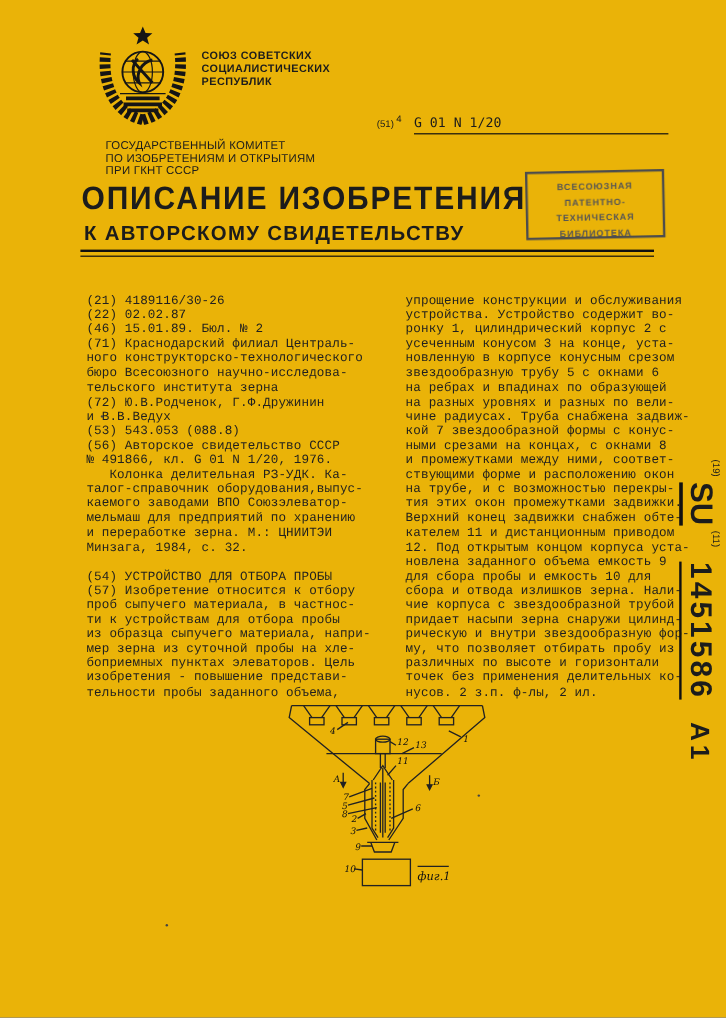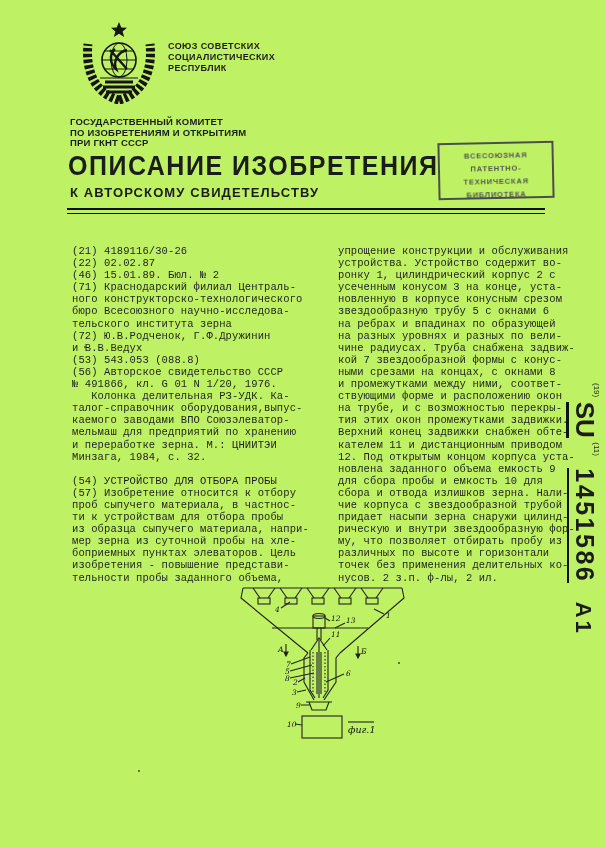--- a/index.html
+++ b/index.html
@@ -1,29 +1,29 @@
 <!DOCTYPE html>
 <html><head>
 <meta charset="utf-8">
 <style>
   html,body{margin:0;padding:0;background:#888;}
   .page{
     position:relative;width:605px;height:848px;margin:0 auto;
-    background:#bef264;color:#1c1c1c;overflow:hidden;
+    background:#eab308;color:#1c1c1c;overflow:hidden;
     font-family:"Liberation Sans",sans-serif;
   }
   .abs{position:absolute;}
   
   .country{left:168px;top:41px;font-size:9px;font-weight:bold;line-height:11px;
     letter-spacing:.4px;white-space:pre;}
-  .committee{left:70px;top:117px;font-size:9.5px;font-weight:bold;line-height:10.6px;
+  .committee{left:88px;top:117px;font-size:9.5px;font-weight:normal;line-height:10.6px;
     letter-spacing:.2px;white-space:pre;}
   .doc-title{left:68px;top:150px;font-size:25px;font-weight:bold;letter-spacing:1.5px;
     transform:scaleY(1.08);transform-origin:0 0;white-space:nowrap;}
-  .doc-subtitle{left:70px;top:185px;font-size:13px;font-weight:bold;letter-spacing:1.1px;white-space:nowrap;}
+  .doc-subtitle{left:70px;top:185px;font-size:17px;font-weight:bold;letter-spacing:1.1px;white-space:nowrap;}
   .pub-row{left:314px;top:52px;white-space:nowrap;}
   .code-small{font-size:8px;vertical-align:18px;}
   .code-big{font-size:26px;font-weight:bold;border-bottom:2.5px solid #111;padding-bottom:1px;}
   .pub-number{font-size:25px;font-weight:bold;letter-spacing:2.5px;border-bottom:2.5px solid #111;
     padding-bottom:2px;margin-left:8px;}
   .pub-kind{font-size:22px;font-weight:bold;letter-spacing:3px;border-bottom:2px solid #111;
     padding-bottom:4px;margin-left:14px;}
   .class-row{left:314px;top:95px;white-space:nowrap;font-size:8px;}
   .class-sup{font-size:8px;vertical-align:4px;margin-left:2px;}
   .ipc{display:inline-block;font-family:"DejaVu Sans Mono","Liberation Mono",monospace;
@@ -69,20 +69,24 @@
       <path d="M25,62 L53,62 M23,67 L55,67 M26,72 L52,72" stroke-width="3.2"></path>
       <path d="M20,58 L58,58" stroke-width="1.2"></path>
     </g>
   </svg>
 
   <div class="abs country">СОЮЗ СОВЕТСКИХ
 СОЦИАЛИСТИЧЕСКИХ
 РЕСПУБЛИК</div>
 
 
+  <div class="abs class-row">
+    <span>(51)</span><span class="class-sup">4</span>
+    <span class="ipc">G 01 N 1/20</span>
+  </div>
 
   <div class="abs committee">ГОСУДАРСТВЕННЫЙ КОМИТЕТ
 ПО ИЗОБРЕТЕНИЯМ И ОТКРЫТИЯМ
 ПРИ ГКНТ СССР</div>
 
   <div class="abs stamp">ВСЕСОЮЗНАЯ
 ПАТЕНТНО-ТЕХНИЧЕСКАЯ
 БИБЛИОТЕКА</div>
 
   <div class="abs doc-title">ОПИСАНИЕ ИЗОБРЕТЕНИЯ</div>

